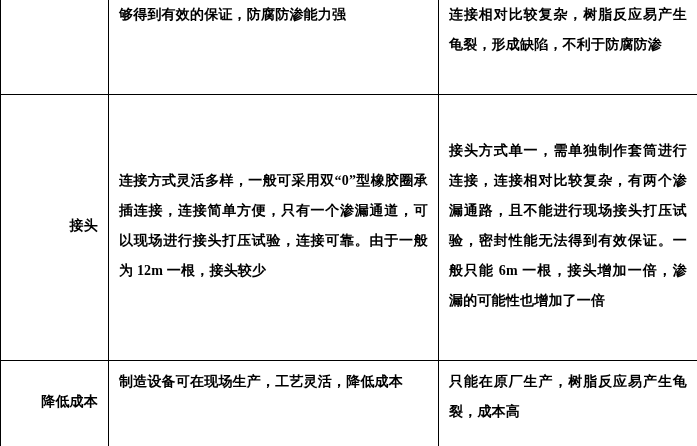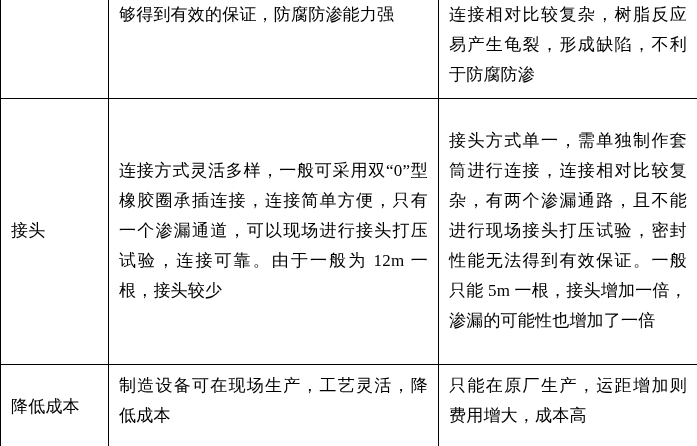--- a/index.html
+++ b/index.html
@@ -16,37 +16,38 @@
   }
   .doc-table {
     border-collapse: collapse;
     width: 697px;
     table-layout: fixed;
   }
   .doc-table td {
     border: 1px solid #000000;
     vertical-align: middle;
     padding: 6px 10px 8px 10px;
-    font-size: 17px;
+    font-size: 14px;
     line-height: 30px;
     letter-spacing: 0.2px;
+    font-weight: bold;
   }
   
   col.c1 { width: 108px; }
   col.c2 { width: 330px; }
   col.c3 { width: 259px; }
 
   
   tr.clipped-row td {
     border-top: none;
     vertical-align: top;
     padding-top: 0;
   }
   td.label-cell {
-    text-align: left;
+    text-align: right;
   }
   td.body-cell {
     text-align: justify;
     text-justify: inter-ideograph;
   }
   
   .row-clip-height { height: 94px; }
   .row-tall { height: 266px; }
   .row-last { height: 86px; }
   td.body-cell.top-align { vertical-align: top; }
@@ -62,21 +63,21 @@
   </colgroup>
   <tbody>
     <tr class="clipped-row row-clip-height">
       <td class="label-cell"></td>
       <td class="body-cell top-align">够得到有效的保证，防腐防渗能力强</td>
       <td class="body-cell top-align">连接相对比较复杂，树脂反应易产生龟裂，形成缺陷，不利于防腐防渗</td>
     </tr>
     <tr class="row-tall">
       <td class="label-cell">接头</td>
       <td class="body-cell">连接方式灵活多样，一般可采用双“0”型橡胶圈承插连接，连接简单方便，只有一个渗漏通道，可以现场进行接头打压试验，连接可靠。由于一般为 12m 一根，接头较少</td>
-      <td class="body-cell">接头方式单一，需单独制作套筒进行连接，连接相对比较复杂，有两个渗漏通路，且不能进行现场接头打压试验，密封性能无法得到有效保证。一般只能 5m 一根，接头增加一倍，渗漏的可能性也增加了一倍</td>
+      <td class="body-cell">接头方式单一，需单独制作套筒进行连接，连接相对比较复杂，有两个渗漏通路，且不能进行现场接头打压试验，密封性能无法得到有效保证。一般只能 6m 一根，接头增加一倍，渗漏的可能性也增加了一倍</td>
     </tr>
     <tr class="row-last">
       <td class="label-cell">降低成本</td>
       <td class="body-cell top-align">制造设备可在现场生产，工艺灵活，降低成本</td>
-      <td class="body-cell top-align">只能在原厂生产，运距增加则费用增大，成本高</td>
+      <td class="body-cell top-align">只能在原厂生产，树脂反应易产生龟裂，成本高</td>
     </tr>
   </tbody>
 </table>
 
 </body></html>

